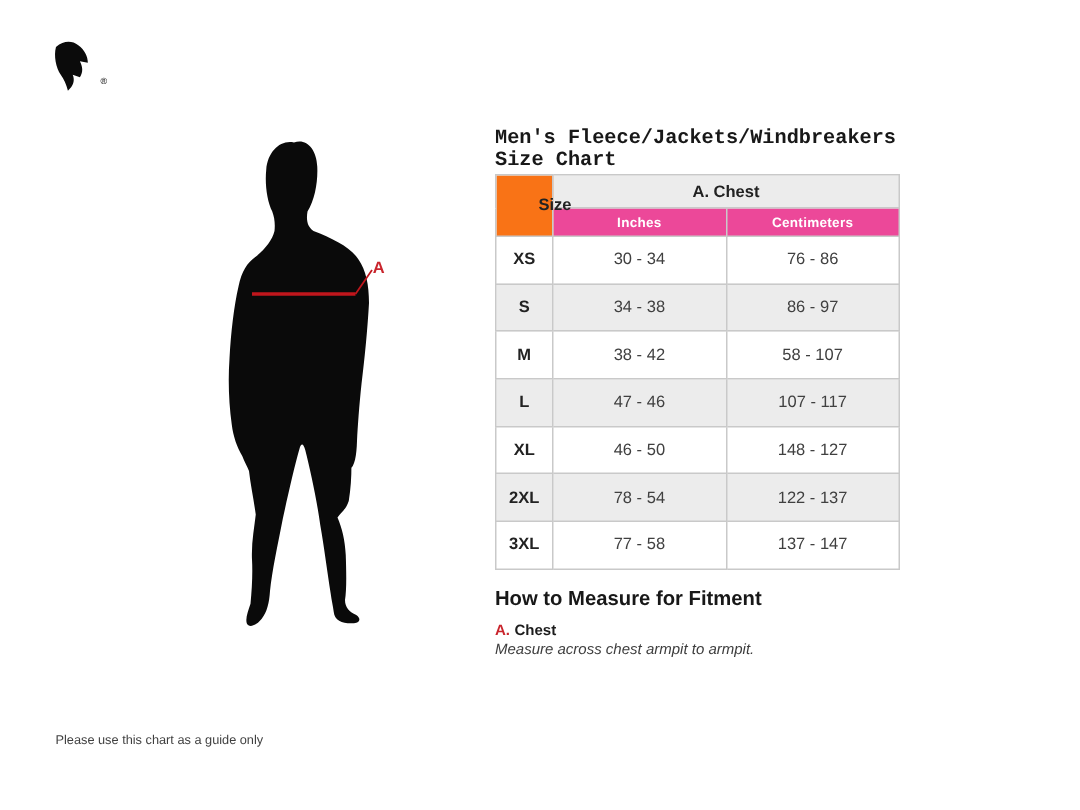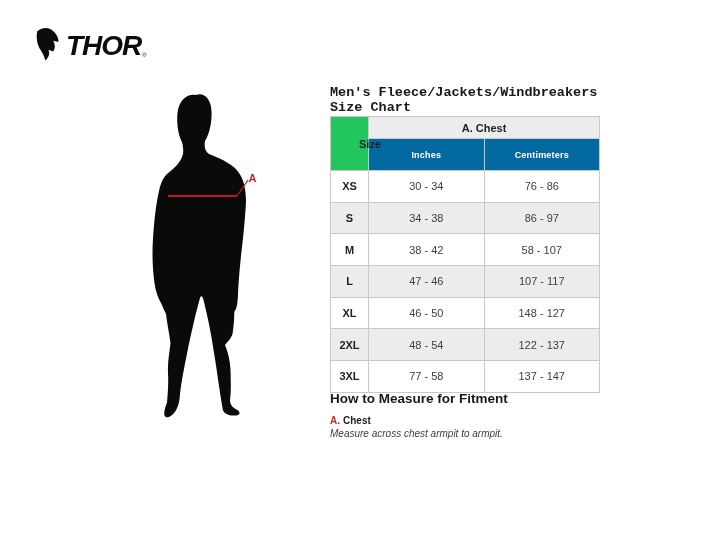--- a/index.html
+++ b/index.html
@@ -27,25 +27,25 @@
     position:absolute; left:330px; top:85px; width:290px;
     font-size:13.5px; font-weight:bold; color:#181818;font-family:Liberation Mono, monospace;
   }
   table.size-table {
     position:absolute; left:330px; top:116px; width:270px;
     border-collapse:collapse; table-layout:fixed;
     border:1px solid #b5b5b5;
   }
   table.size-table td, table.size-table th { border:1px solid #c9c9c9; text-align:center; vertical-align:middle; }
   th.size-head {
-    width:38px; background:#22c55e; font-size:11px; font-weight:bold; color:#222;padding-left:28px;
+    width:38px; background:#f97316; font-size:11px; font-weight:bold; color:#222;padding-left:28px;
   }
   th.group-head { height:22px; background:#ececec; font-size:11px; font-weight:bold; color:#222; }
   th.unit-head {
-    height:32px; background:#0369a1; color:#ffffff;
+    height:19px; background:#ec4899; color:#ffffff;
     font-size:9px; font-weight:bold; letter-spacing:0.2px;
   }
   tr.data-row { height:31.7px;margin-top:29px; }
   tr.data-row:nth-child(even) td { background:#ececec; }
   td.cell-size { font-size:11px; font-weight:bold; color:#222; }
   td.cell-val { font-size:11px; color:#404040; }
 
   
   .measure-heading {
     position:absolute; left:330px; top:391px;
@@ -63,21 +63,20 @@
 </style>
 </head>
 <body>
 
 <div id="canvas">
 
   <div class="logo">
     <svg class="logo-icon" viewBox="0 0 26 32" xmlns="http://www.w3.org/2000/svg">
       <path fill="#0b0b0b" d="M2 4 C7 0 12 0 16 3 C20 6 22 10 22 14 L17 13 C19 17 19 20 17 23 L12.5 21.5 C14 25 13 28.5 9.5 31.5 C8.5 27.5 7 24.5 5 21.5 C2 17 0.5 9.5 2 4 Z"></path>
     </svg>
-    <span class="logo-text">THOR</span>
     <span class="logo-reg">®</span>
   </div>
 
   <svg class="figure-svg" viewBox="0 0 200 340" xmlns="http://www.w3.org/2000/svg">
     <path fill="#0a0a0a" d="
       M 86 3
       C 94 0 101 7 101.5 19
       C 102 29 100 41 95 49
       C 94 55 95 59 99 62
       C 112 67 124 73 129 81
@@ -155,33 +154,34 @@
         <td class="cell-val">47 - 46</td>
         <td class="cell-val">107 - 117</td>
       </tr>
       <tr class="data-row">
         <td class="cell-size">XL</td>
         <td class="cell-val">46 - 50</td>
         <td class="cell-val">148 - 127</td>
       </tr>
       <tr class="data-row">
         <td class="cell-size">2XL</td>
-        <td class="cell-val">48 - 54</td>
+        <td class="cell-val">78 - 54</td>
         <td class="cell-val">122 - 137</td>
       </tr>
       <tr class="data-row">
         <td class="cell-size">3XL</td>
         <td class="cell-val">77 - 58</td>
         <td class="cell-val">137 - 147</td>
       </tr>
     </tbody>
   </table>
 
   <div class="measure-heading">How to Measure for Fitment</div>
   <div class="measure-item">
     <span class="measure-key">A.</span><span>Chest</span>
   </div>
   <div class="measure-desc">Measure across chest armpit to armpit.</div>
 
   <div class="footer-note">
+    <div>Please use this chart as a guide only</div>
   </div>
 
 </div>
 
 </body></html>

